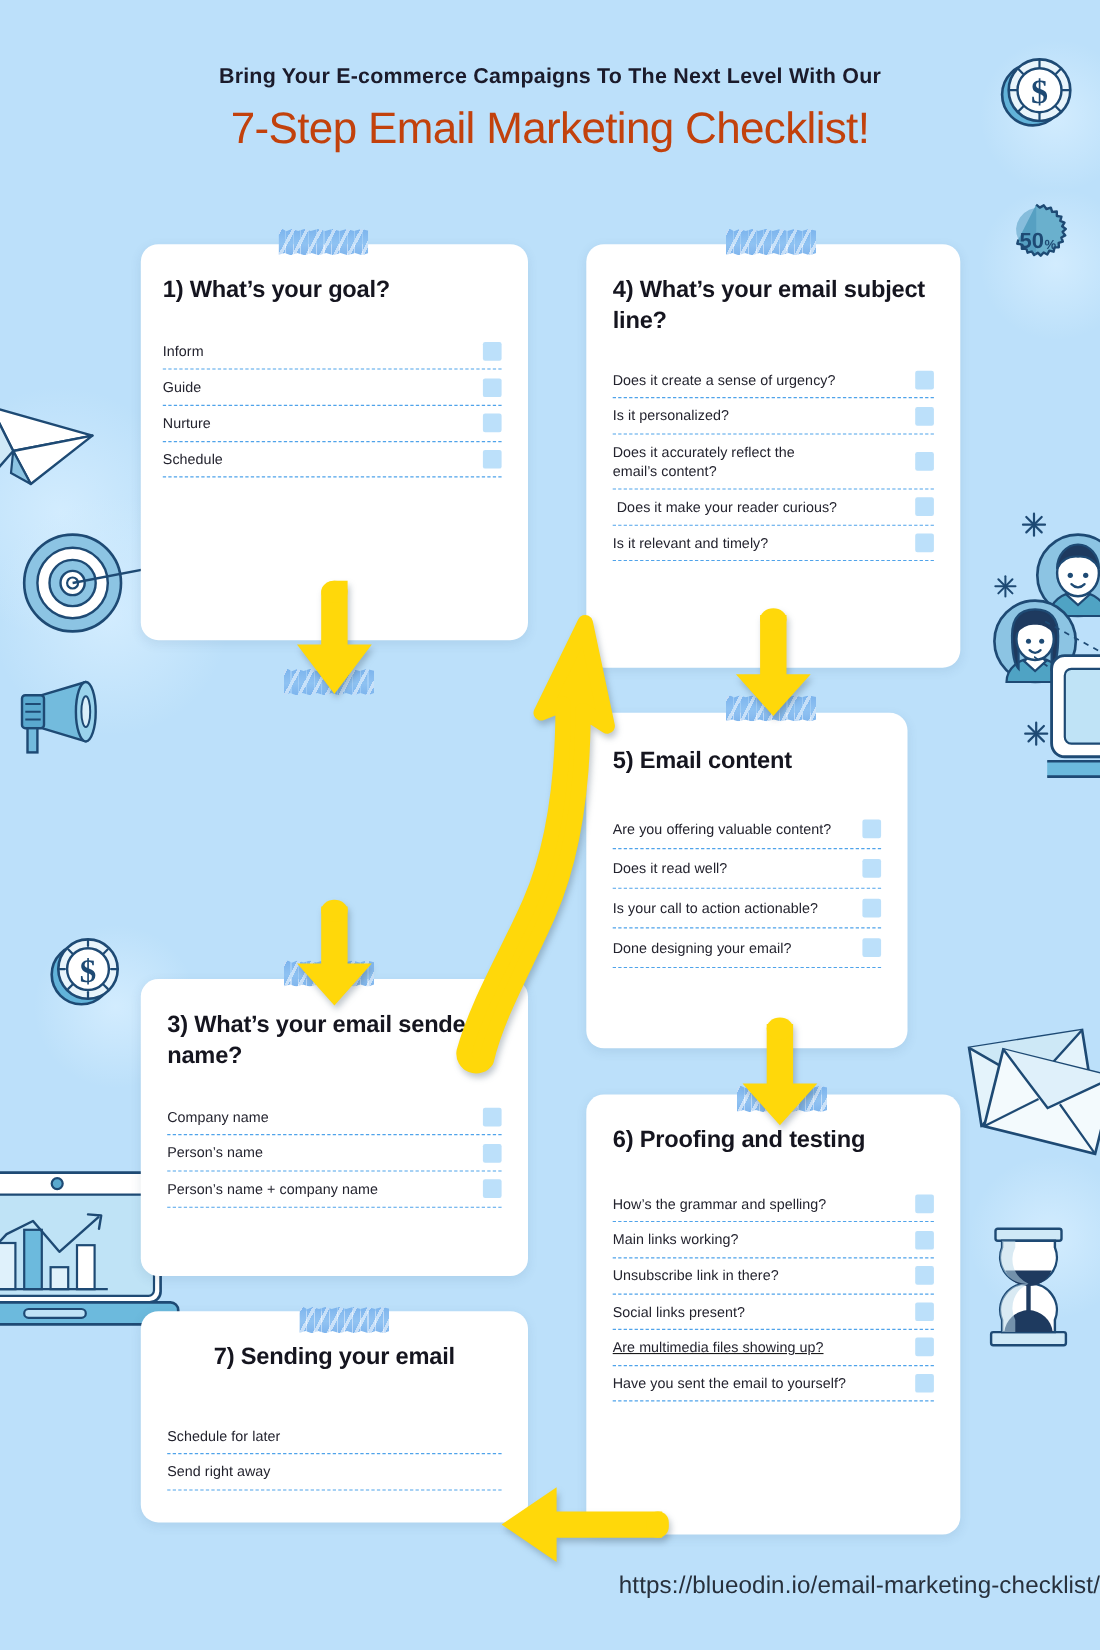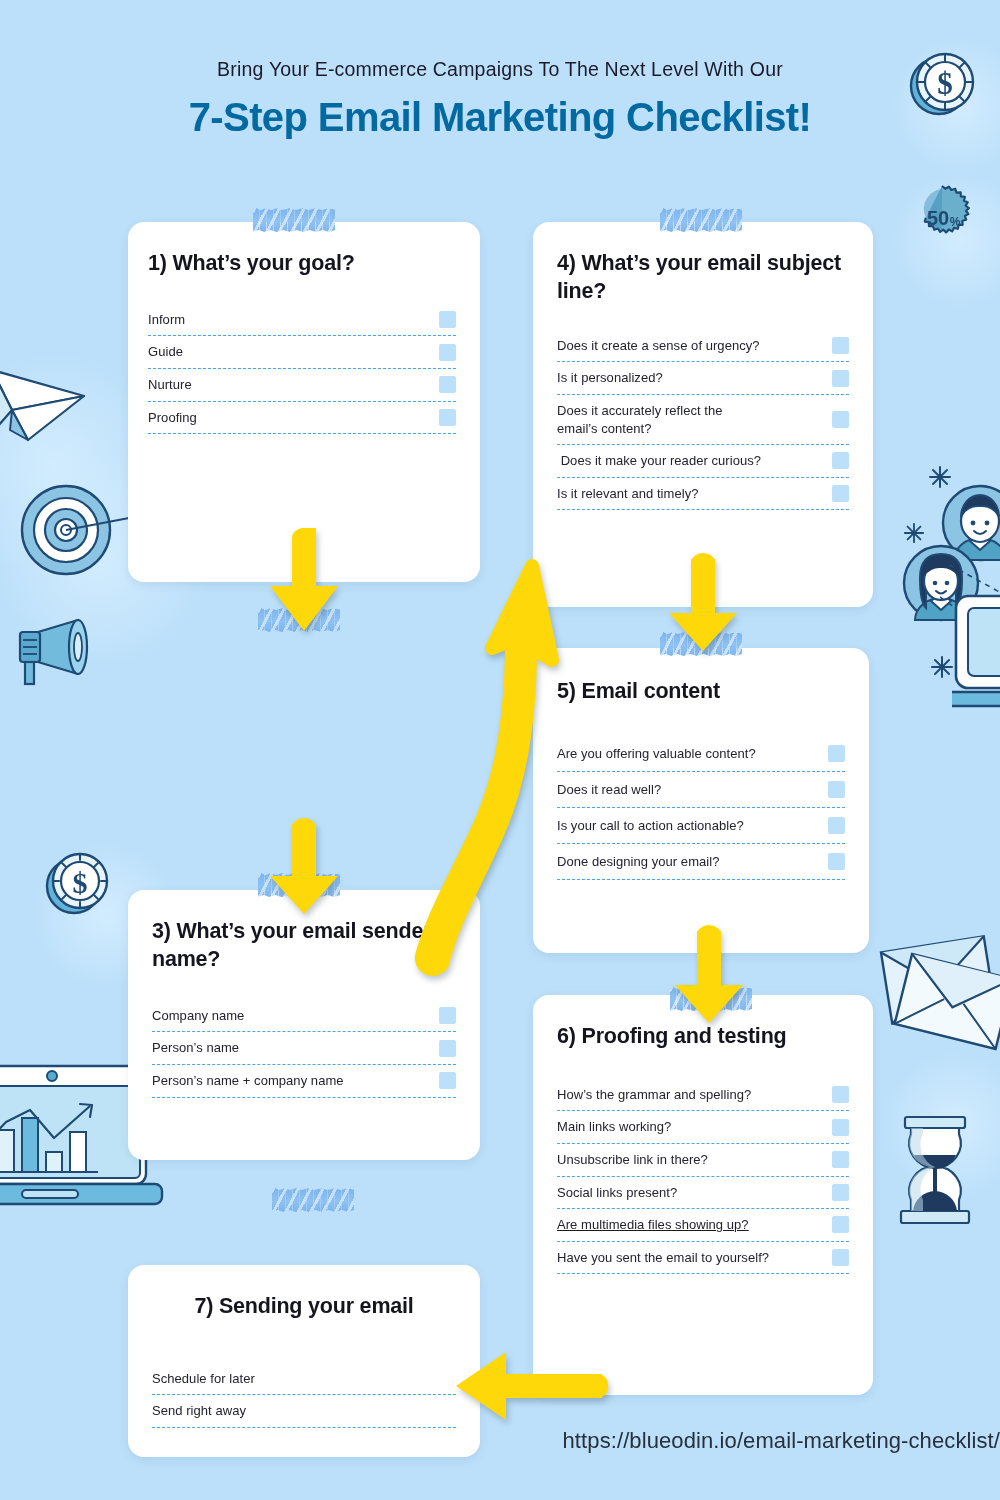--- a/index.html
+++ b/index.html
@@ -9,24 +9,24 @@
     font-family: "Liberation Sans", sans-serif;
     position: relative;
     overflow: hidden;
     color: #1a1a1a;
   }
   #page { position: relative; width: 1000px; height: 1500px; }
 
   
   .hdr { position: absolute; left: 0; top: 58px; width: 1000px; text-align: center; z-index: 6; }
   .hdr-sub {
-    font-size: 19.5px; letter-spacing: .2px; color: #1b1b2b; font-weight: 400;
+    font-size: 19.5px; letter-spacing: .2px; color: #1b1b2b; font-weight: 700;
   }
   .hdr-title {
-    font-size: 40px; font-weight: 700; color: #0369a1; margin-top: 14px;
+    font-size: 40px; font-weight: 400; color: #c2410c; margin-top: 14px;
     letter-spacing: -.6px;
   }
 
   
   .footer {
     position: absolute; left: 0; top: 1428px; width: 1000px; text-align: right;
     font-size: 22px; color: #27303c; letter-spacing: .1px; z-index: 6;
   }
 
   
@@ -329,21 +329,21 @@
         </div>
       <div class="row">
           <span class="lbl">Guide</span>
           <span class="cb"></span>
         </div>
       <div class="row">
           <span class="lbl">Nurture</span>
           <span class="cb"></span>
         </div>
       <div class="row">
-          <span class="lbl">Proofing</span>
+          <span class="lbl">Schedule</span>
           <span class="cb"></span>
         </div>
     </div>
   </div>
 
 
   <div class="card c3" style="left:128px;top:890px;width:352px;height:270px;padding-top:28px;">
     <h2>3) What’s your email sender name?</h2>
     <div class="rows" style="margin-top:26px;">
       <div class="row">
@@ -381,21 +381,21 @@
           <span class="lbl"> Does it make your reader curious?</span>
           <span class="cb"></span>
         </div>
       <div class="row">
           <span class="lbl">Is it relevant and timely?</span>
           <span class="cb"></span>
         </div>
     </div>
   </div>
 
-  <div class="card c5" style="left:533px;top:648px;width:336px;height:305px;padding-top:30px;">
+  <div class="card c5" style="left:533px;top:648px;width:292px;height:305px;padding-top:30px;">
     <h2>5) Email content</h2>
     <div class="rows" style="margin-top:30px;">
       <div class="row" style="min-height:36px;">
           <span class="lbl">Are you offering valuable content?</span>
           <span class="cb"></span>
         </div>
       <div class="row" style="min-height:36px;">
           <span class="lbl">Does it read well?</span>
           <span class="cb"></span>
         </div>
@@ -433,21 +433,21 @@
           <span class="lbl">Are multimedia files showing up?</span>
           <span class="cb"></span>
         </div>
       <div class="row" style="min-height:32px;">
           <span class="lbl">Have you sent the email to yourself?</span>
           <span class="cb"></span>
         </div>
     </div>
   </div>
 
-  <div class="card c7" style="left:128px;top:1265px;width:352px;height:192px;padding-top:28px;">
+  <div class="card c7" style="left:128px;top:1192px;width:352px;height:192px;padding-top:28px;">
     <h2 style="text-align:center;padding:0 10px;">7) Sending your email</h2>
     <div class="rows" style="margin-top:42px;">
       <div class="row nobox">
           <span class="lbl">Schedule for later</span>
         </div>
       <div class="row nobox">
           <span class="lbl">Send right away</span>
         </div>
     </div>
   </div>

